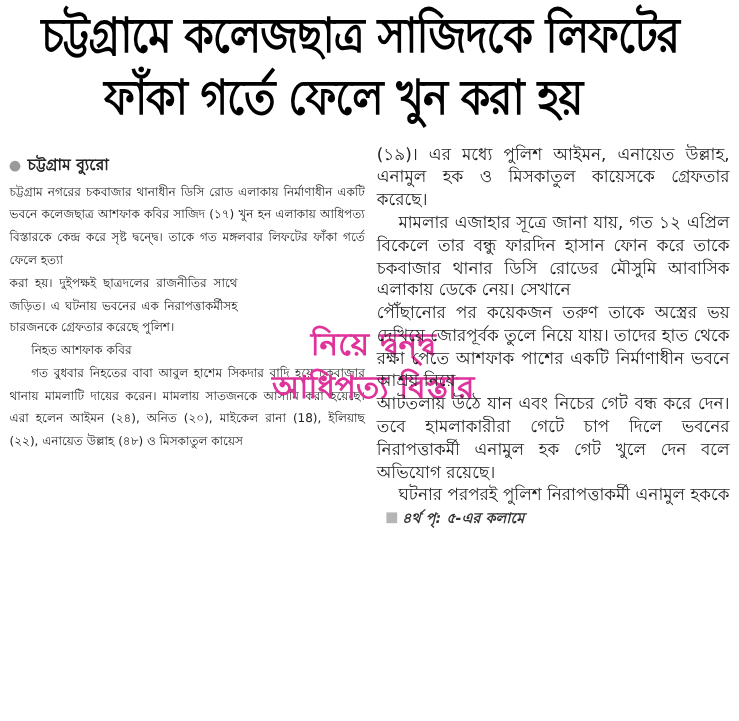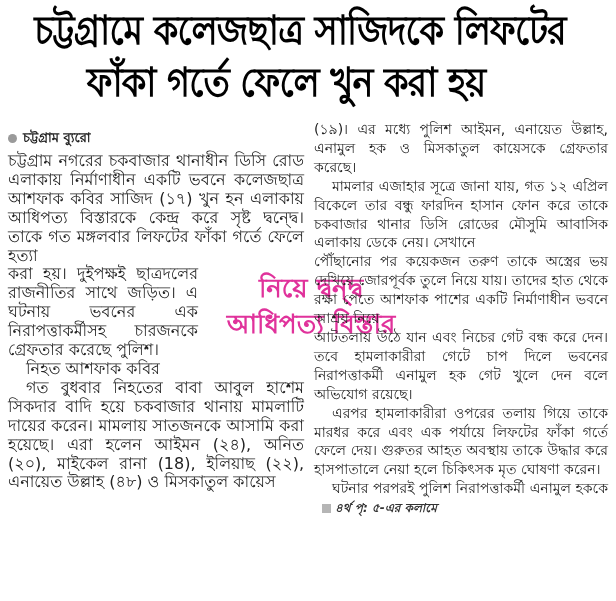--- a/index.html
+++ b/index.html
@@ -57,21 +57,21 @@
     .text-block {
       position: absolute;
     }
     .text-block p {
       margin: 0;
       text-align: justify;
       text-align-last: left;
     }
     .indent { text-indent: 18px; }
 
-    .left-body { left: 8px; top: 152px; width: 296px; font-size: 16px; line-height: 18.9px; }
+    .left-body { left: 8px; top: 152px; width: 296px; font-size: 10px; line-height: 18.9px; }
     .left-narrow { width: 190px; }
     .right-body { left: 314px; top: 120px; width: 294px; font-size: 14px; line-height: 18.9px; }
     .right-narrow { margin-left: 118px; }
 
     .pullquote {
       position: absolute;
       left: 200px;
       top: 270px;
       width: 222px;
       text-align: center;
@@ -123,19 +123,18 @@
   <div class="pullquote">
     <span>নিয়ে দ্বন্দ্ব</span>
     <span>আধিপত্য বিস্তার</span>
   </div>
 
   <div class="text-block right-body">
     <p>(১৯)। এর মধ্যে পুলিশ আইমন, এনায়েত উল্লাহ, এনামুল হক ও মিসকাতুল কায়েসকে গ্রেফতার করেছে।</p>
     <p class="indent">মামলার এজাহার সূত্রে জানা যায়, গত ১২ এপ্রিল বিকেলে তার বন্ধু ফারদিন হাসান ফোন করে তাকে চকবাজার থানার ডিসি রোডের মৌসুমি আবাসিক এলাকায় ডেকে নেয়। সেখানে</p>
     <p class="right-narrow">পৌঁছানোর পর কয়েকজন তরুণ তাকে অস্ত্রের ভয় দেখিয়ে জোরপূর্বক তুলে নিয়ে যায়। তাদের হাত থেকে রক্ষা পেতে আশফাক পাশের একটি নির্মাণাধীন ভবনে আশ্রয় নিয়ে</p>
     <p>আটতলায় উঠে যান এবং নিচের গেট বন্ধ করে দেন। তবে হামলাকারীরা গেটে চাপ দিলে ভবনের নিরাপত্তাকর্মী এনামুল হক গেট খুলে দেন বলে অভিযোগ রয়েছে।</p>
-    <p class="indent">এরপর হামলাকারীরা ওপরের তলায় গিয়ে তাকে মারধর করে এবং এক পর্যায়ে লিফটের ফাঁকা গর্তে ফেলে দেয়। গুরুতর আহত অবস্থায় তাকে উদ্ধার করে হাসপাতালে নেয়া হলে চিকিৎসক মৃত ঘোষণা করেন।</p>
     <p class="indent">
       <span>ঘটনার পরপরই পুলিশ নিরাপত্তাকর্মী এনামুল হককে</span><span class="jump-square"></span><span class="jump-ref">৪র্থ পৃ: ৫-এর কলামে</span>
     </p>
   </div>
 
 </div>
 
 </body></html>

